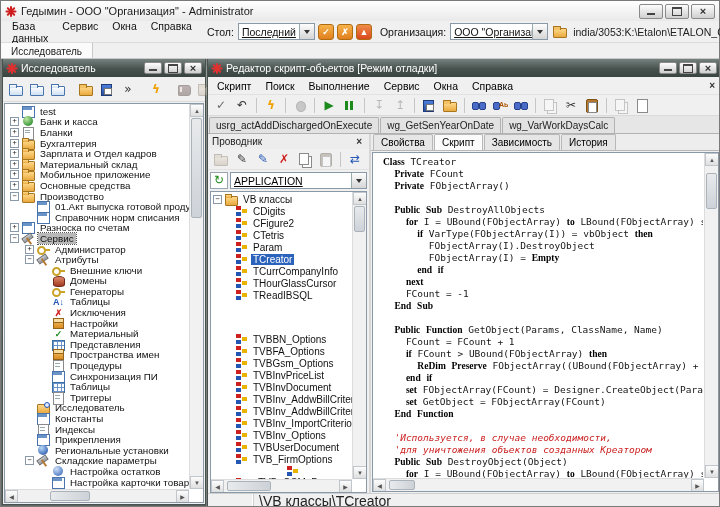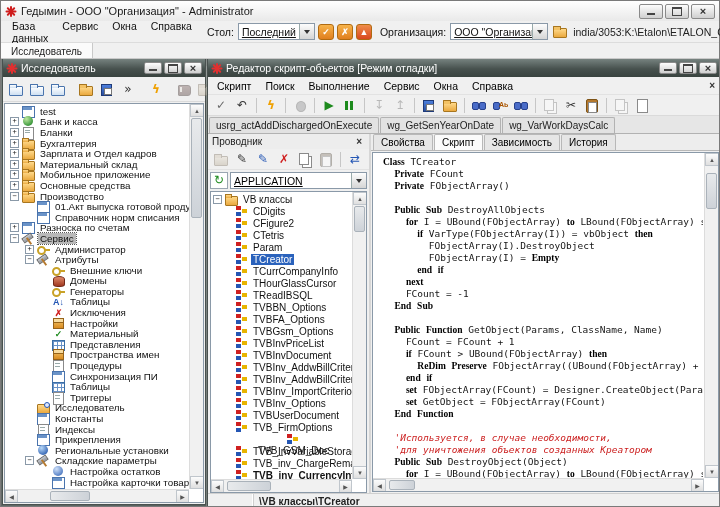--- a/index.html
+++ b/index.html
@@ -131,21 +131,21 @@
   .pvtree{flex:1;margin:0 2px 0 2px;background:#fff;border:1px solid #8a99a8;position:relative;overflow:hidden;min-height:0;}
   .pvtree .inner{position:absolute;inset:1px 14px 13px 2px;overflow:hidden;}
   .docpane{flex:1;display:flex;flex-direction:column;min-width:0;min-height:0;}
   .doctabs{height:17px;display:flex;align-items:flex-end;background:#ededed;border-bottom:1px solid #b8b8b8;padding-left:2px;font-size:10px;flex:none;}
   .doctab{padding:2px 7px;border:1px solid #b8b8b8;border-bottom:none;background:#e6e6e6;margin-right:1px;border-radius:2px 2px 0 0;}
   .doctab.act{background:#fbfbfb;}
   .codewrap{flex:1;margin:1px;background:#fff;border:1px solid #8a99a8;position:relative;overflow:hidden;min-height:0;}
   .code{position:absolute;inset:3px 15px 13px 10px;font-family:"DejaVu Sans Mono",monospace;font-size:9.5px;line-height:12px;color:#141414;white-space:pre;overflow:hidden;}
   .code b{font-weight:bold;color:#000;font-family:Liberation Serif, serif;}
   .code .cmt{color:#cc2222;font-style:italic;}
-  .statusbar{height:15px;background:#f0f0f0;border-top:1px solid #d0d0d0;display:flex;align-items:center;font-size:10px;color:#222;flex:none;font-weight:bold;}
+  .statusbar{height:15px;background:#f0f0f0;border-top:1px solid #d0d0d0;display:flex;align-items:center;font-size:14px;color:#222;flex:none;}
   .stp{height:100%;border-right:1px solid #cfcfcf;box-shadow:inset -1px 0 0 #fff;}
   .xbtn{font-size:10px;color:#333;font-weight:bold;padding:0 3px;}
   .rbtn{width:18px;height:17px;border:1px solid #9aa6b2;background:#fff;color:#1d8a1d;font-size:12px;line-height:15px;text-align:center;flex:none;}
 </style>
 </head>
 <body>
 
 <div class="app">
 
   <div class="titlebar">
@@ -616,21 +616,21 @@
                   <span class="lab">TCurrCompanyInfo</span>
                 </div>
                 <div class="vrow" style="padding-left: 22px;">
                   <span class="ti ti-class"></span>
                   <span class="lab">THourGlassCursor</span>
                 </div>
                 <div class="vrow" style="padding-left: 22px;">
                   <span class="ti ti-class"></span>
                   <span class="lab">TReadIBSQL</span>
                 </div>
-                <div class="vrow" style="padding-left: 22px;">
+                <div class="vrow" style="padding-left: 22px; margin-top: 32px;">
                   <span class="ti ti-class"></span>
                   <span class="lab">TVBBN_Options</span>
                 </div>
                 <div class="vrow" style="padding-left: 22px;">
                   <span class="ti ti-class"></span>
                   <span class="lab">TVBFA_Options</span>
                 </div>
                 <div class="vrow" style="padding-left: 22px;">
                   <span class="ti ti-class"></span>
                   <span class="lab">TVBGsm_Options</span>

